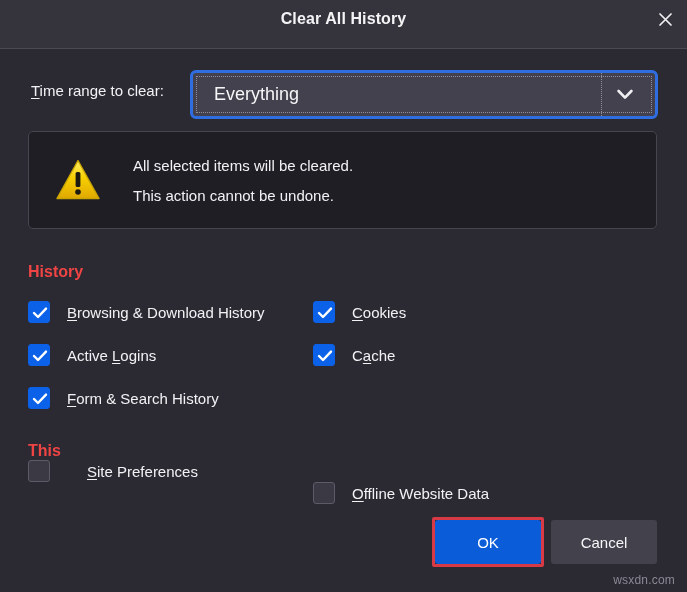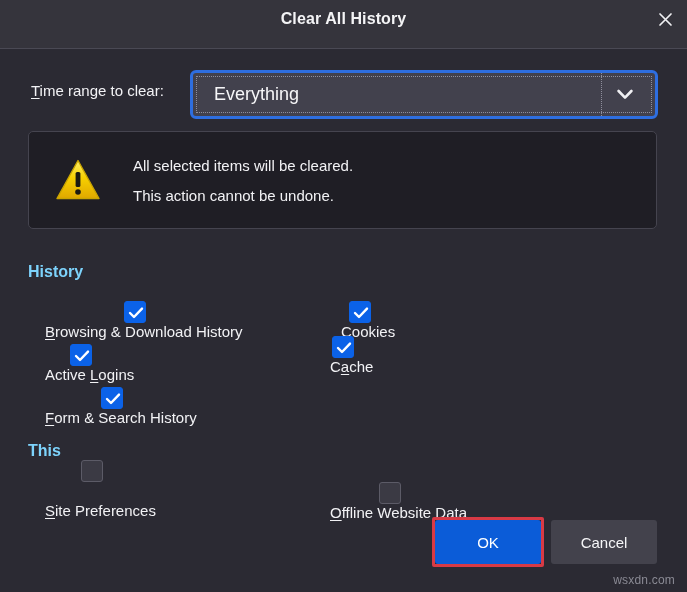--- a/index.html
+++ b/index.html
@@ -136,32 +136,31 @@
     color: #f2f2f5;
     line-height: 30px;
     white-space: nowrap;
   }
 
   
   .section-title {
     position: absolute;
     font-size: 16px;
     font-weight: 700;
-    color: #7dd3fc;
+    color: #ef4444;
   }
   #history-title { left: 28px; top: 263px; }
   #data-title    { left: 28px; top: 442px; }
 
   .cb-row {
     position: absolute;
     display: flex;
     align-items: center;
     cursor: pointer;
     height: 22px;
-    flex-direction: column;
   }
   .cb-box {
     width: 22px; height: 22px;
     border-radius: 3px;
     box-sizing: border-box;
     flex: 0 0 auto;
     position: relative;
   }
   .cb-box.checked {
     background: #0b62e8;
@@ -279,21 +278,21 @@
 
   <div class="cb-row" style="left:28px; top:301px;">
     <span class="cb-box checked">
       <svg width="16" height="14" viewBox="0 0 16 14" aria-hidden="true">
           <path d="M2 7 L6 11 L14 2.6" stroke="#ffffff" stroke-width="2.4" fill="none" stroke-linecap="round" stroke-linejoin="round"></path>
         </svg>
     </span>
     <span class="cb-label"><u>B</u><span>rowsing &amp; Download History</span></span>
   </div>
 
-  <div class="cb-row" style="left:313px; top:301px;margin-left:11px;">
+  <div class="cb-row" style="left:313px; top:301px;">
     <span class="cb-box checked">
       <svg width="16" height="14" viewBox="0 0 16 14" aria-hidden="true">
           <path d="M2 7 L6 11 L14 2.6" stroke="#ffffff" stroke-width="2.4" fill="none" stroke-linecap="round" stroke-linejoin="round"></path>
         </svg>
     </span>
     <span class="cb-label"><u>C</u><span>ookies</span></span>
   </div>
 
   <div class="cb-row" style="left:28px; top:344px;">
     <span class="cb-box checked">

